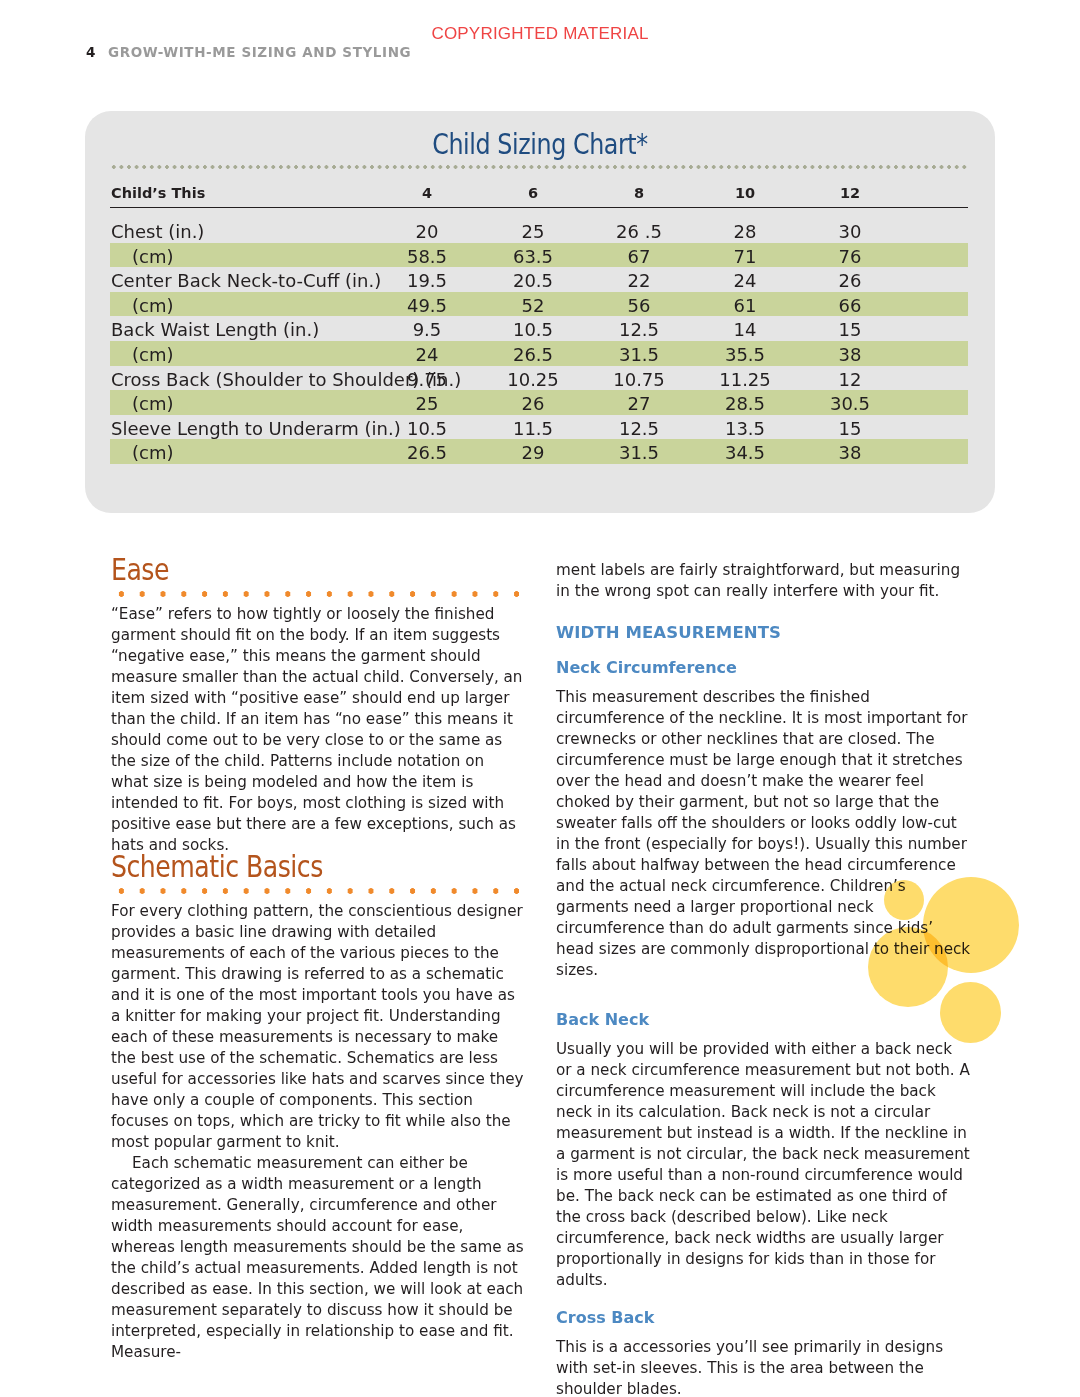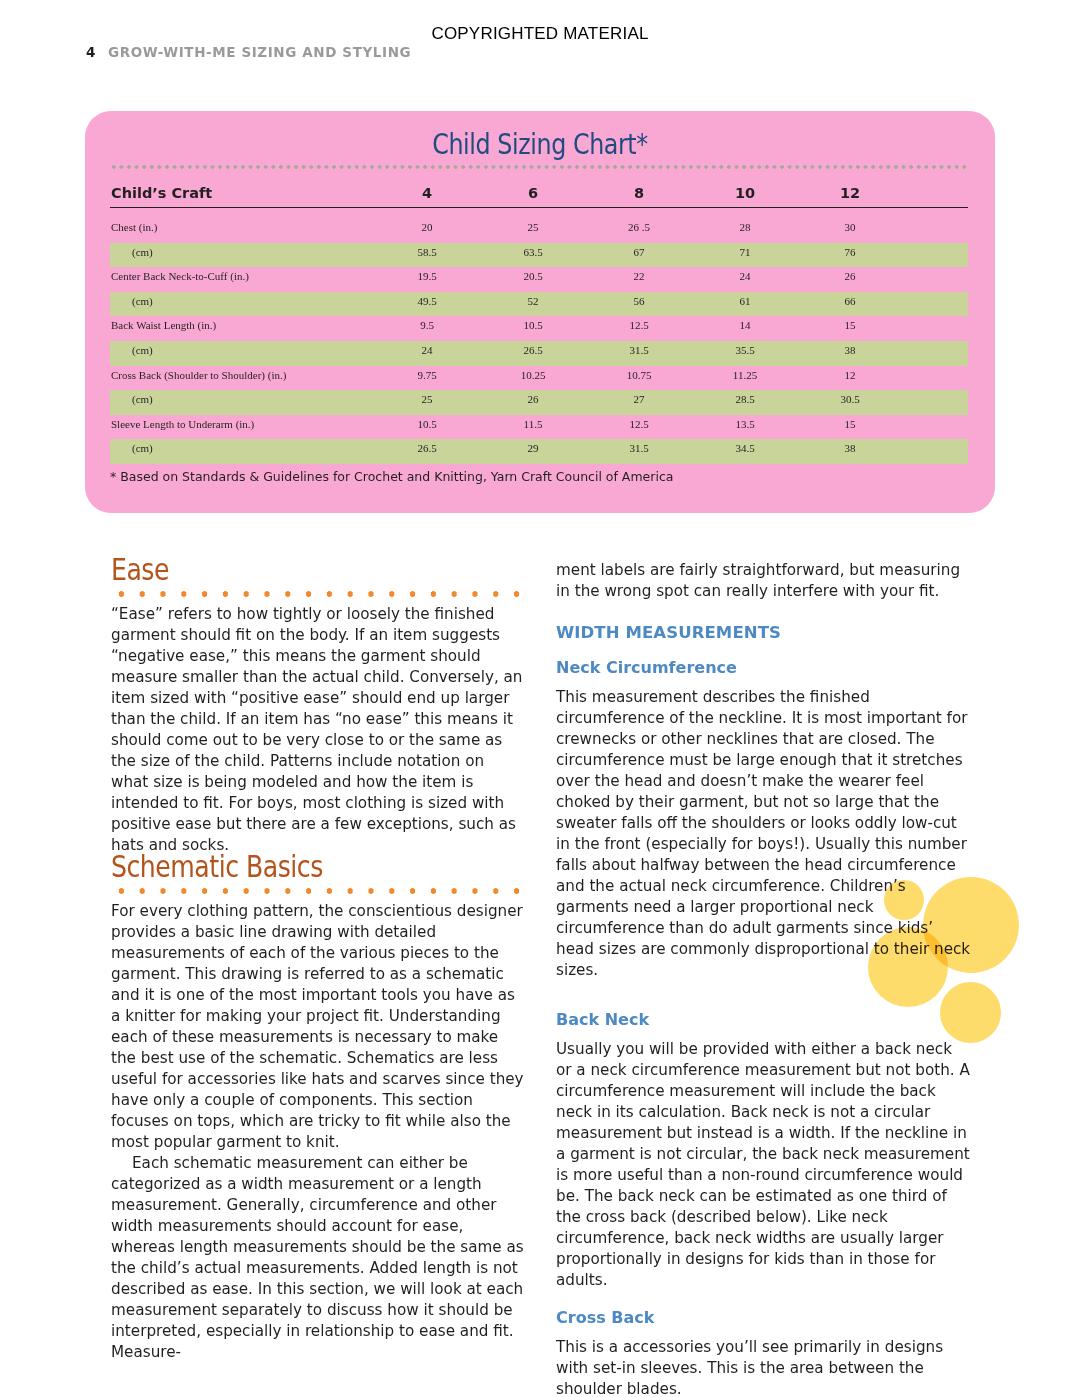--- a/index.html
+++ b/index.html
@@ -3,54 +3,54 @@
   <meta charset="utf-8">
   <style>
     html, body { margin: 0; padding: 0; }
     body {
       width: 1080px; height: 1397px; position: relative; overflow: hidden;
       background: #ffffff; color: #231f20;
       font-family: "DejaVu Sans", sans-serif;
     }
     .copyright {
       position: absolute; top: 24px; left: 0; width: 1080px; text-align: center;
-      font-family: "Liberation Sans", sans-serif; font-size: 17px; color: #000000;
+      font-family: "Liberation Sans", sans-serif; font-size: 17px; color: #ef4444;
       letter-spacing: 0.2px;
     }
     .running-head {
       position: absolute; top: 44px; left: 86px;
       font-family: "DejaVu Sans", sans-serif; font-weight: bold; font-size: 13.5px;
       letter-spacing: 0.6px; color: #9a9a9a;
     }
     .running-head .pg { color: #231f20; margin-right: 12px; }
 
     
     .chart-panel {
       position: absolute; left: 85px; top: 111px; width: 910px; height: 402px;
-      background: #f9a8d4; border-radius: 26px;
+      background: #e5e5e5; border-radius: 26px;
     }
     .chart-title {
       position: absolute; top: 16px; left: 0; width: 910px; text-align: center;
       font-family: "DejaVu Sans", sans-serif; font-size: 29px; color: #1f4c80;
       transform: scaleX(0.82); letter-spacing: -0.5px;
     }
     .chart-dots {
       position: absolute; top: 53px; left: 25px; width: 860px; height: 6px;
       background-image: radial-gradient(circle, #a7ab94 1.6px, transparent 2px);
       background-size: 7.6px 6px; background-repeat: repeat-x;
     }
     .tbl { position: absolute; left: 25px; top: 70px; width: 858px; }
     .tbl-head {
       height: 26px; border-bottom: 1.5px solid #231f20; position: relative;
       font-weight: bold; font-size: 14.5px;
     }
     .tbl-head .lbl { position: absolute; left: 1px; top: 4px; transform-origin: left; }
     .cell { position: absolute; width: 80px; text-align: center; }
     .tbl-body { margin-top: 10px; }
-    .row { height: 24.6px; position: relative; font-size: 11px; font-family: Liberation Serif, serif; }
+    .row { height: 24.6px; position: relative; font-size: 18px; }
     .row.shade { background: #c9d49b; }
     .row .lbl { position: absolute; left: 1px; top: 3px; white-space: nowrap; }
     .row.shade .lbl { left: 22px; }
     .row .cell { top: 3px; }
     .c0 { left: 277px; } .c1 { left: 383px; } .c2 { left: 489px; } .c3 { left: 595px; } .c4 { left: 700px; }
     .footnote {
       position: absolute; left: 25px; top: 358px; font-size: 12.5px; color: #231f20;
     }
 
     
@@ -84,21 +84,21 @@
 <div class="copyright">COPYRIGHTED MATERIAL</div>
 <div class="running-head">
   <span class="pg">4</span><span>GROW-WITH-ME SIZING AND STYLING</span>
 </div>
 
 <div class="chart-panel">
   <div class="chart-title">Child Sizing Chart*</div>
   <div class="chart-dots"></div>
   <div class="tbl">
     <div class="tbl-head">
-      <span class="lbl">Child’s Craft</span>
+      <span class="lbl">Child’s This</span>
       <span class="cell c0" style="top:4px">4</span>
       <span class="cell c1" style="top:4px">6</span>
       <span class="cell c2" style="top:4px">8</span>
       <span class="cell c3" style="top:4px">10</span>
       <span class="cell c4" style="top:4px">12</span>
     </div>
     <div class="tbl-body" id="tbl-body">
         <div class="row">
           <span class="lbl">Chest (in.)</span>
           <span class="cell c0">20</span>
@@ -174,21 +174,20 @@
         <div class="row shade">
           <span class="lbl">(cm)</span>
           <span class="cell c0">26.5</span>
           <span class="cell c1">29</span>
           <span class="cell c2">31.5</span>
           <span class="cell c3">34.5</span>
           <span class="cell c4">38</span>
         </div>
       </div>
   </div>
-  <div class="footnote">* Based on Standards &amp; Guidelines for Crochet and Knitting, Yarn Craft Council of America</div>
 </div>
 
 <div class="col left-col" style="top:553px">
   <div class="section-title">Ease</div>
   <div class="orange-dots"></div>
   <p>“Ease” refers to how tightly or loosely the finished garment should fit on the body. If an item suggests “negative ease,” this means the garment should measure smaller than the actual child. Conversely, an item sized with “positive ease” should end up larger than the child. If an item has “no ease” this means it should come out to be very close to or the same as the size of the child. Patterns include notation on what size is being modeled and how the item is intended to fit. For boys, most clothing is sized with positive ease but there are a few exceptions, such as hats and socks.</p>
 </div>
 
 <div class="col left-col" style="top:850px">
   <div class="section-title">Schematic Basics</div>

